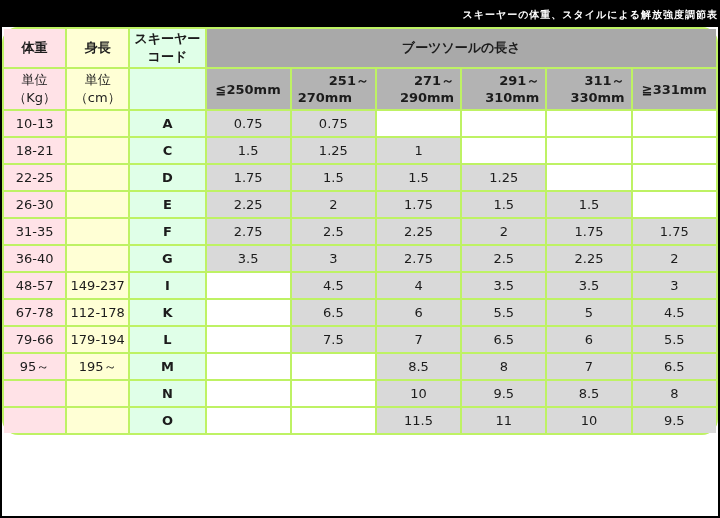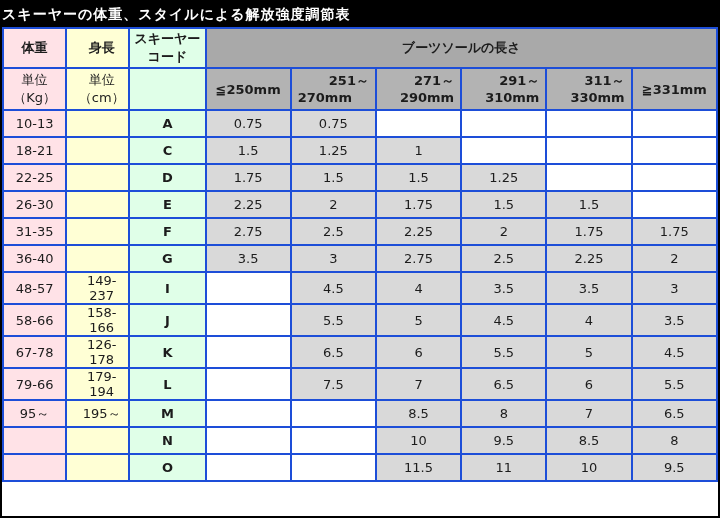--- a/index.html
+++ b/index.html
@@ -12,48 +12,49 @@
     border: 2px solid #000000;
     background: #ffffff;
     overflow: hidden;
   }
 
   .title-bar {
     height: 25px;
     line-height: 25px;
     background: var(--title_bg, #000);
     color: var(--title_text, #fff);
-    text-align: left;
+    text-align: right;
     font-weight: bold;
-    font-size: 14px;
+    font-size: 10px;
     letter-spacing: 1px;
   }
 
   table.adj {
     width: 716px;
     table-layout: fixed;
     border-collapse: separate;
     border-spacing: 2px;
-    background: #1d4ed8;
+    background: #bef264;
+    border-radius: 16px;
   }
 
   th, td {
     padding: 0;
     font-size: 13px;
     overflow: hidden;
     vertical-align: middle;
     color: #1c1c1c;
   }
 
   .hrow1 th { height: 38px; font-weight: bold; text-align: center; }
   .hrow2 th { height: 40px; font-weight: normal; text-align: center; }
   tbody td { height: 25px; }
 
   .pink   { background: var(--weight_col, #ffe2e7); }
-  .yellow { background: var(--height_col, #ffffd5); padding-left: 8px; }
+  .yellow { background: var(--height_col, #ffffd5); }
   .green  { background: var(--code_col, #e0ffe8); }
 
   .span-header { background: var(--span_header, #a9a9a9); }
 
   th.sole {
     background: var(--sole_header, #b3b3b3);
     font-weight: bold;
     padding: 2px 6px;
     box-sizing: border-box;
   }
@@ -202,33 +203,22 @@
           <td class="height-cell yellow">149-237</td>
           <td class="code-cell green">I</td>
           <td class="value-cell empty"></td>
           <td class="value-cell filled">4.5</td>
           <td class="value-cell filled">4</td>
           <td class="value-cell filled">3.5</td>
           <td class="value-cell filled">3.5</td>
           <td class="value-cell filled">3</td>
         </tr>
         <tr>
-          <td class="weight-cell pink">58-66</td>
-          <td class="height-cell yellow">158-166</td>
-          <td class="code-cell green">J</td>
-          <td class="value-cell empty"></td>
-          <td class="value-cell filled">5.5</td>
-          <td class="value-cell filled">5</td>
-          <td class="value-cell filled">4.5</td>
-          <td class="value-cell filled">4</td>
-          <td class="value-cell filled">3.5</td>
-        </tr>
-        <tr>
           <td class="weight-cell pink">67-78</td>
-          <td class="height-cell yellow">126-178</td>
+          <td class="height-cell yellow">112-178</td>
           <td class="code-cell green">K</td>
           <td class="value-cell empty"></td>
           <td class="value-cell filled">6.5</td>
           <td class="value-cell filled">6</td>
           <td class="value-cell filled">5.5</td>
           <td class="value-cell filled">5</td>
           <td class="value-cell filled">4.5</td>
         </tr>
         <tr>
           <td class="weight-cell pink">79-66</td>

